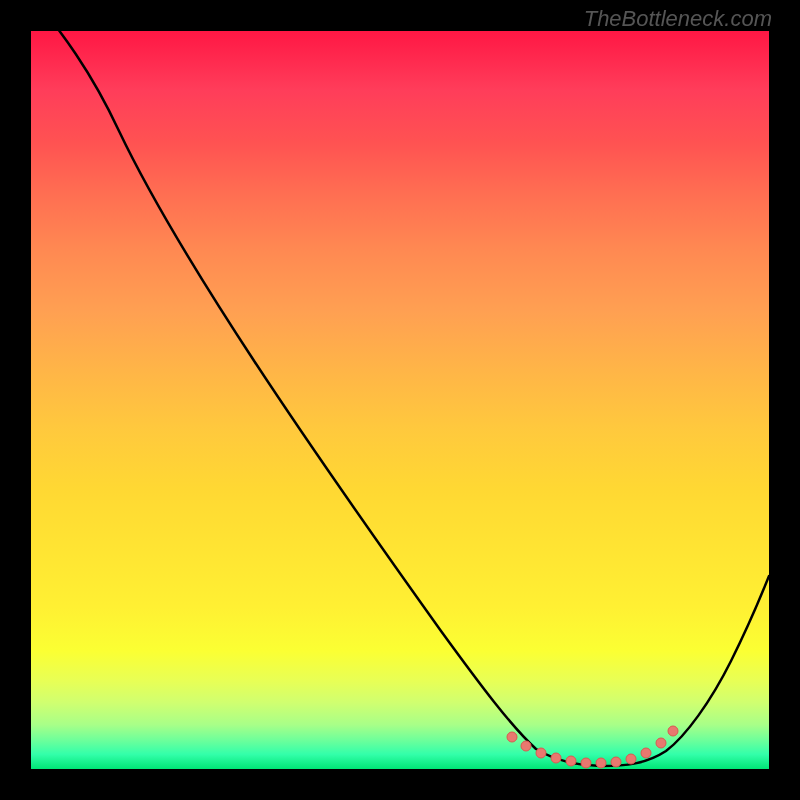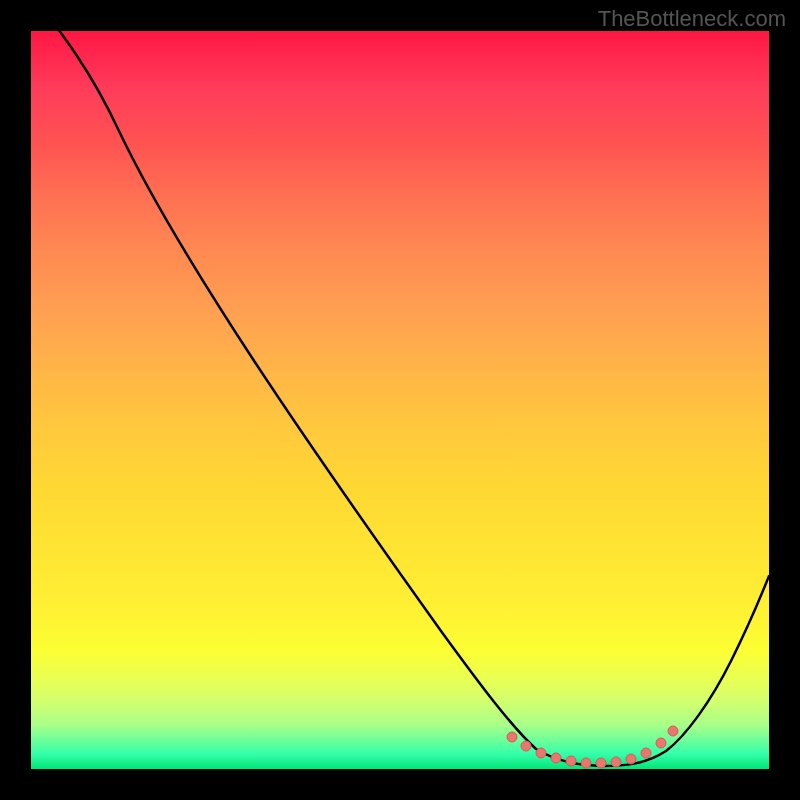--- a/index.html
+++ b/index.html
@@ -6,25 +6,26 @@
     body {
       width: 800px;
       height: 800px;
       background: #000;
       position: relative;
       font-family: Arial, sans-serif;
     }
     .watermark {
       position: absolute;
       top: 6px;
-      right: 14px;
+      right: 28px;
       color: #555;
       font-size: 22px;
       font-weight: 500;
       z-index: 10;
+      font-style: italic;
     }
     .chart-area {
       position: absolute;
       left: 31px;
       top: 31px;
       width: 738px;
       height: 738px;
       overflow: hidden;
     }
     .gradient-bg {

